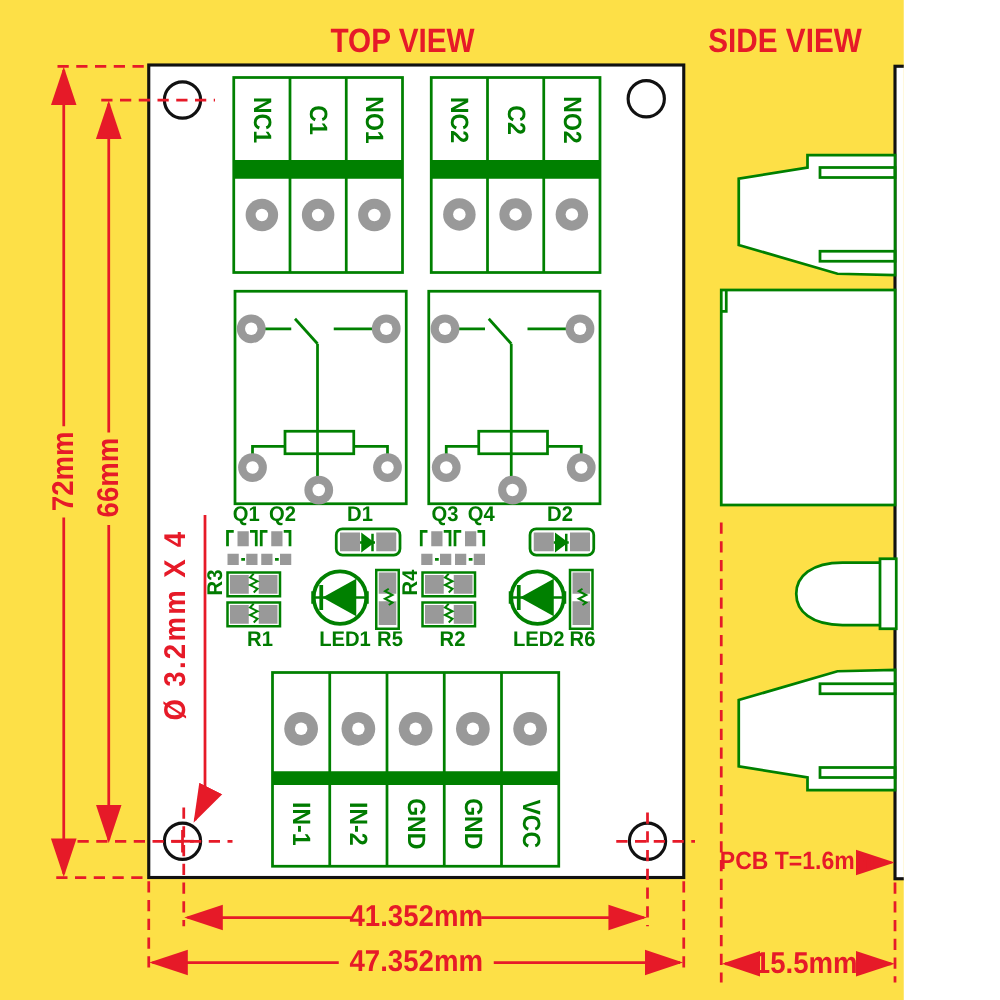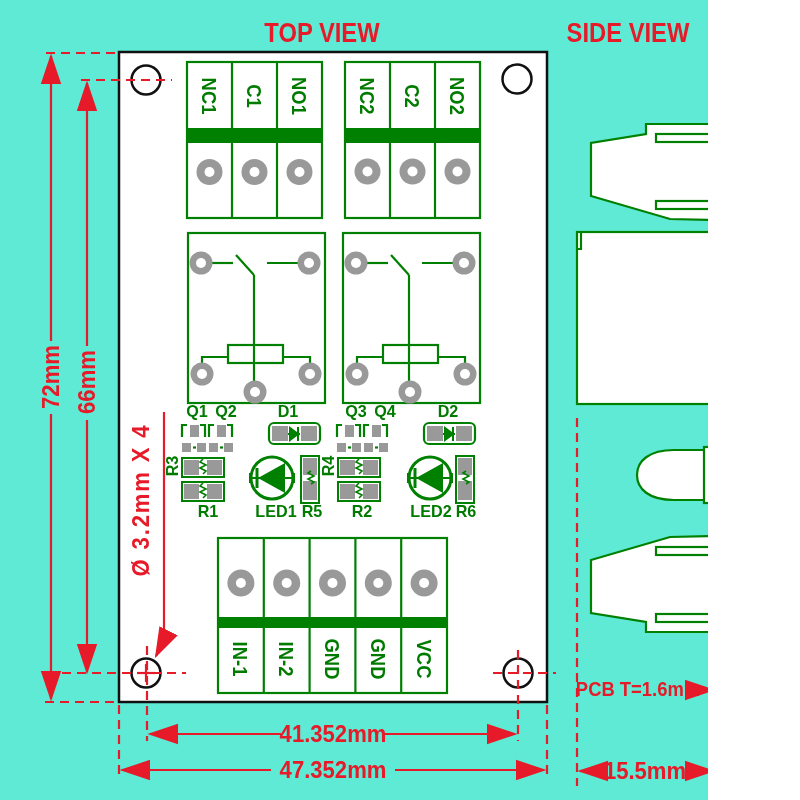--- a/index.html
+++ b/index.html
@@ -1,17 +1,17 @@
 <!DOCTYPE html>
 <html><head>
 <meta charset="utf-8">
 <style>
   html,body{margin:0;padding:0;background:#fff;}
-  #stage{position:relative;width:708px;height:800px;background:#5eead4;overflow:hidden;
-         font-family:"Liberation Sans",sans-serif;}
+  #stage{position:relative;width:708px;height:800px;background:#fde047;overflow:hidden;
+         font-family:"Liberation Sans",sans-serif;padding-left:15px;}
   #drawing{position:absolute;left:0;top:0;}
   .lbl{position:absolute;white-space:nowrap;line-height:1;}
   .green{color:#007b00;font-weight:bold;}
   .red{color:#e61a28;font-weight:bold;}
   .title{font-size:27px;letter-spacing:0px;transform:translate(-50%,-50%) scaleX(0.88);}
   .term{font-size:20px;transform:translate(-50%,-50%) rotate(90deg) scaleX(0.92);}
   .comp{font-size:17px;transform:translate(-50%,-50%) scaleX(0.95);}
   .comp-ccw{font-size:17px;transform:translate(-50%,-50%) rotate(-90deg) scaleX(0.95);}
   .dim{font-size:24px;transform:translate(-50%,-50%) scaleX(0.92);}
   .dim-ccw{font-size:24px;transform:translate(-50%,-50%) rotate(-90deg) scaleX(0.92);}

